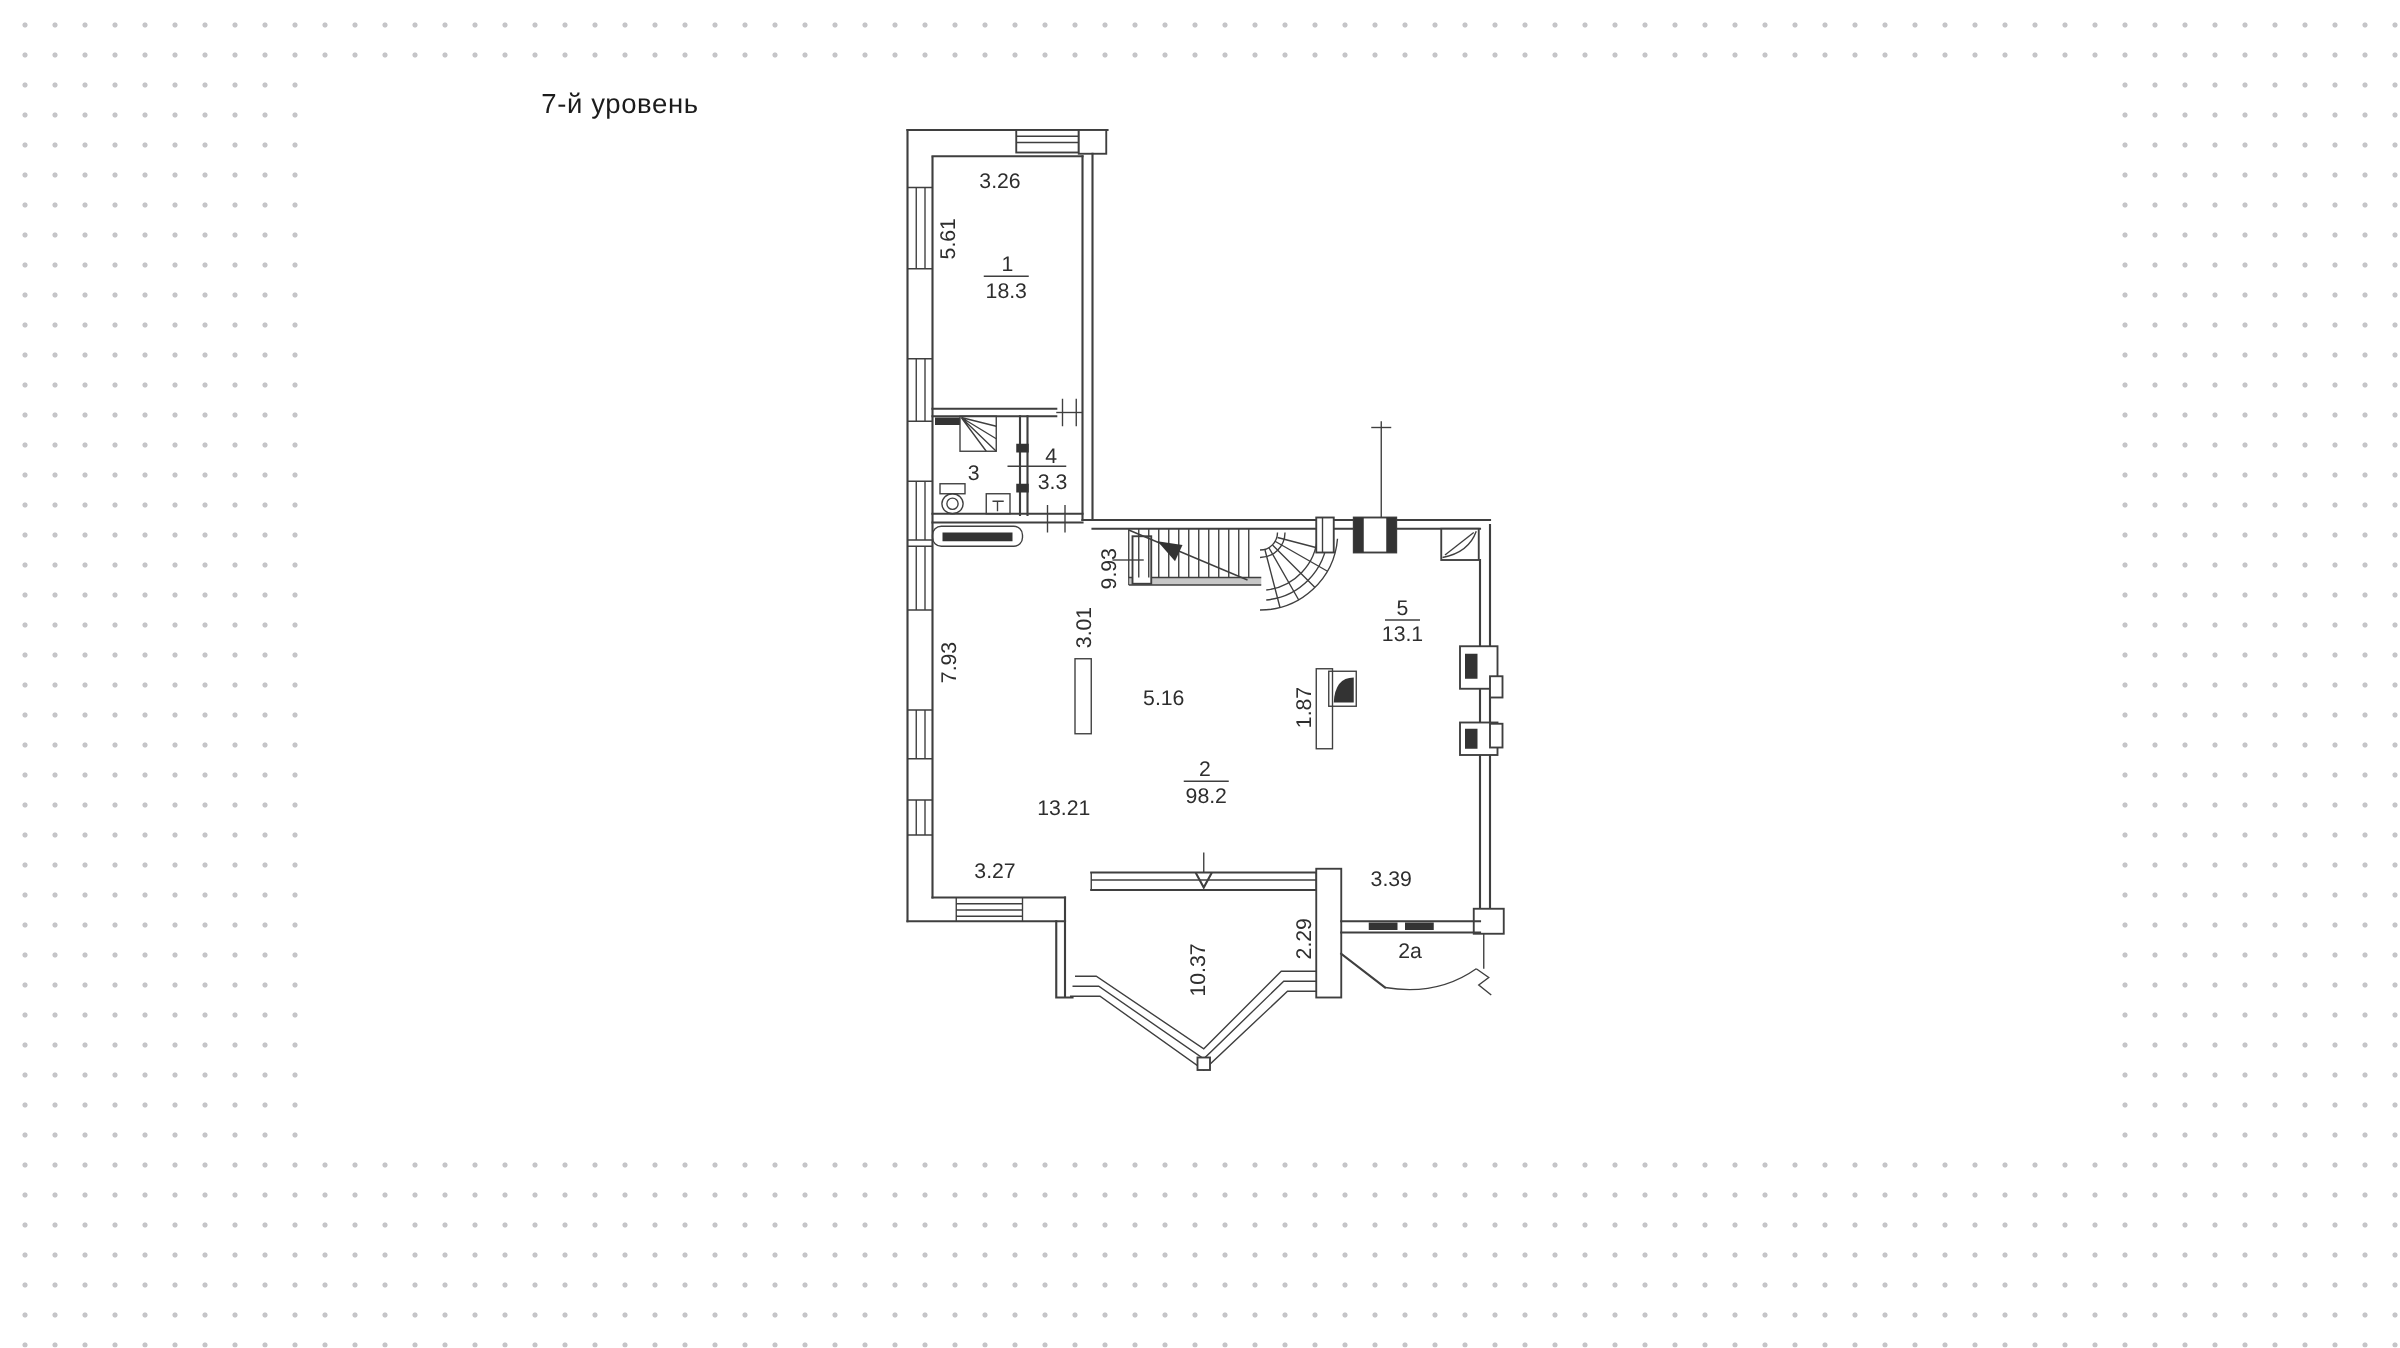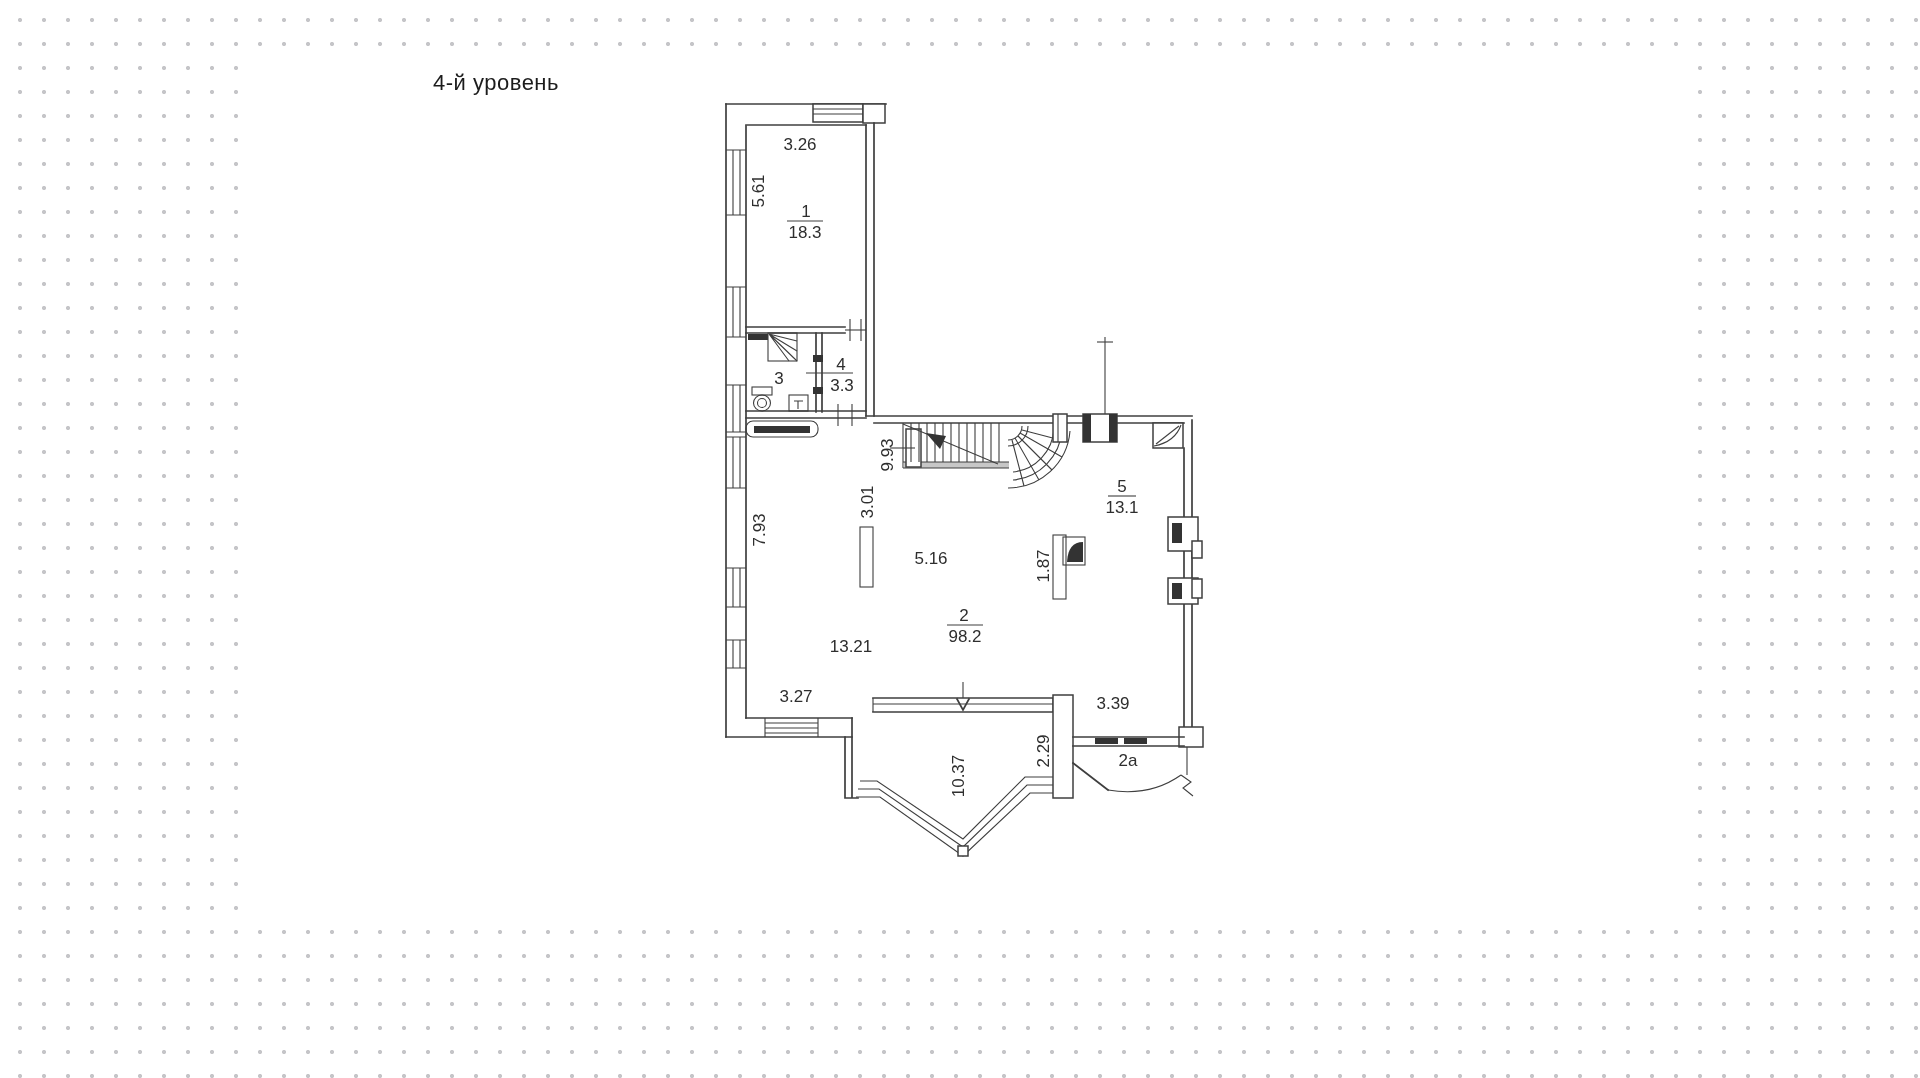--- a/index.html
+++ b/index.html
@@ -24,21 +24,21 @@
   .t{stroke:#3f3f3f;stroke-width:1.1;fill:none;}
   .wf{stroke:#3f3f3f;stroke-width:1.5;fill:#ffffff;}
   .dk{fill:#333333;stroke:none;}
   .gray{fill:#a9a9a9;opacity:.65;stroke:none;}
 </style>
 </head>
 <body>
 
 <div class="canvas"></div>
 
-<div class="plan-title">4-й уровень</div>
+<div class="plan-title">7-й уровень</div>
 
 <svg width="500" height="790" viewBox="720 85 500 790">
 
   <g>
 
     <path class="w" d="M726,104 V737"></path>
     <path class="w" d="M746,126 V718"></path>
 
     <path class="w" d="M726,104 H886"></path>
     <path class="w" d="M746,125 H866"></path>

